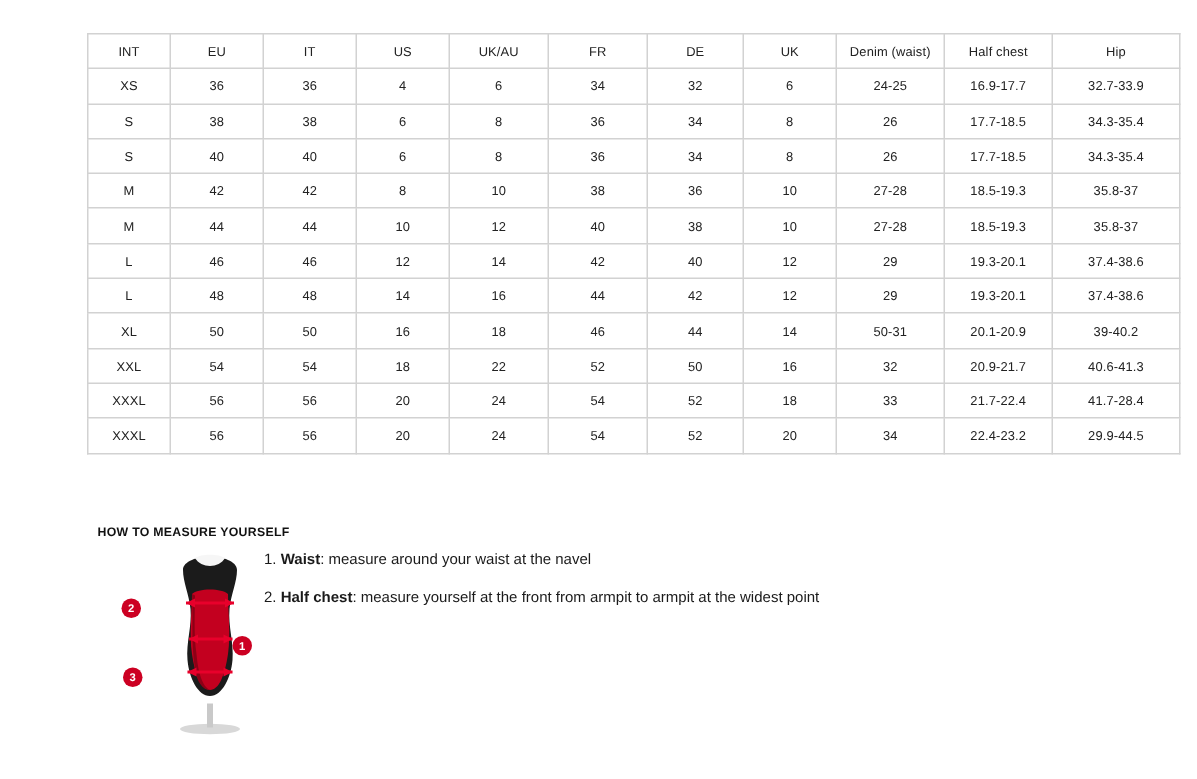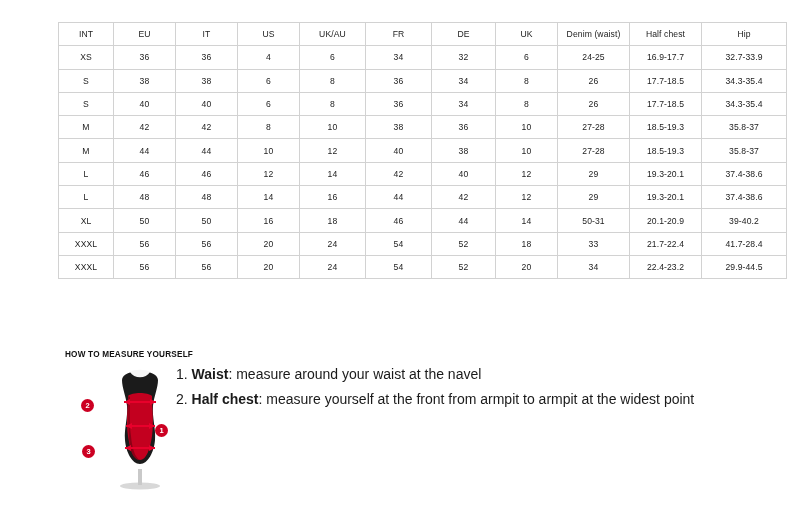--- a/index.html
+++ b/index.html
@@ -77,21 +77,21 @@
     width: 110px;
     height: 125px;
   }
   .notes {
     position: absolute;
     left: 176px;
     top: 368px;
     width: 520px;
   }
   .note {
-    font-size: 14px;
+    font-size: 10px;
     line-height: 12px;
     color: #1a1a1a;
     margin-bottom: 12.5px;
     white-space: nowrap;
   }
   .note b { font-weight: bold; }
 
   
   .bullet {
     position: absolute;
@@ -243,20 +243,33 @@
           <td>16</td>
           <td>18</td>
           <td>46</td>
           <td>44</td>
           <td>14</td>
           <td>50-31</td>
           <td>20.1-20.9</td>
           <td>39-40.2</td>
         </tr>
         <tr>
+          <td>XXL</td>
+          <td>54</td>
+          <td>54</td>
+          <td>18</td>
+          <td>22</td>
+          <td>52</td>
+          <td>50</td>
+          <td>16</td>
+          <td>32</td>
+          <td>20.9-21.7</td>
+          <td>40.6-41.3</td>
+        </tr>
+        <tr>
           <td>XXXL</td>
           <td>56</td>
           <td>56</td>
           <td>20</td>
           <td>24</td>
           <td>54</td>
           <td>52</td>
           <td>18</td>
           <td>33</td>
           <td>21.7-22.4</td>

